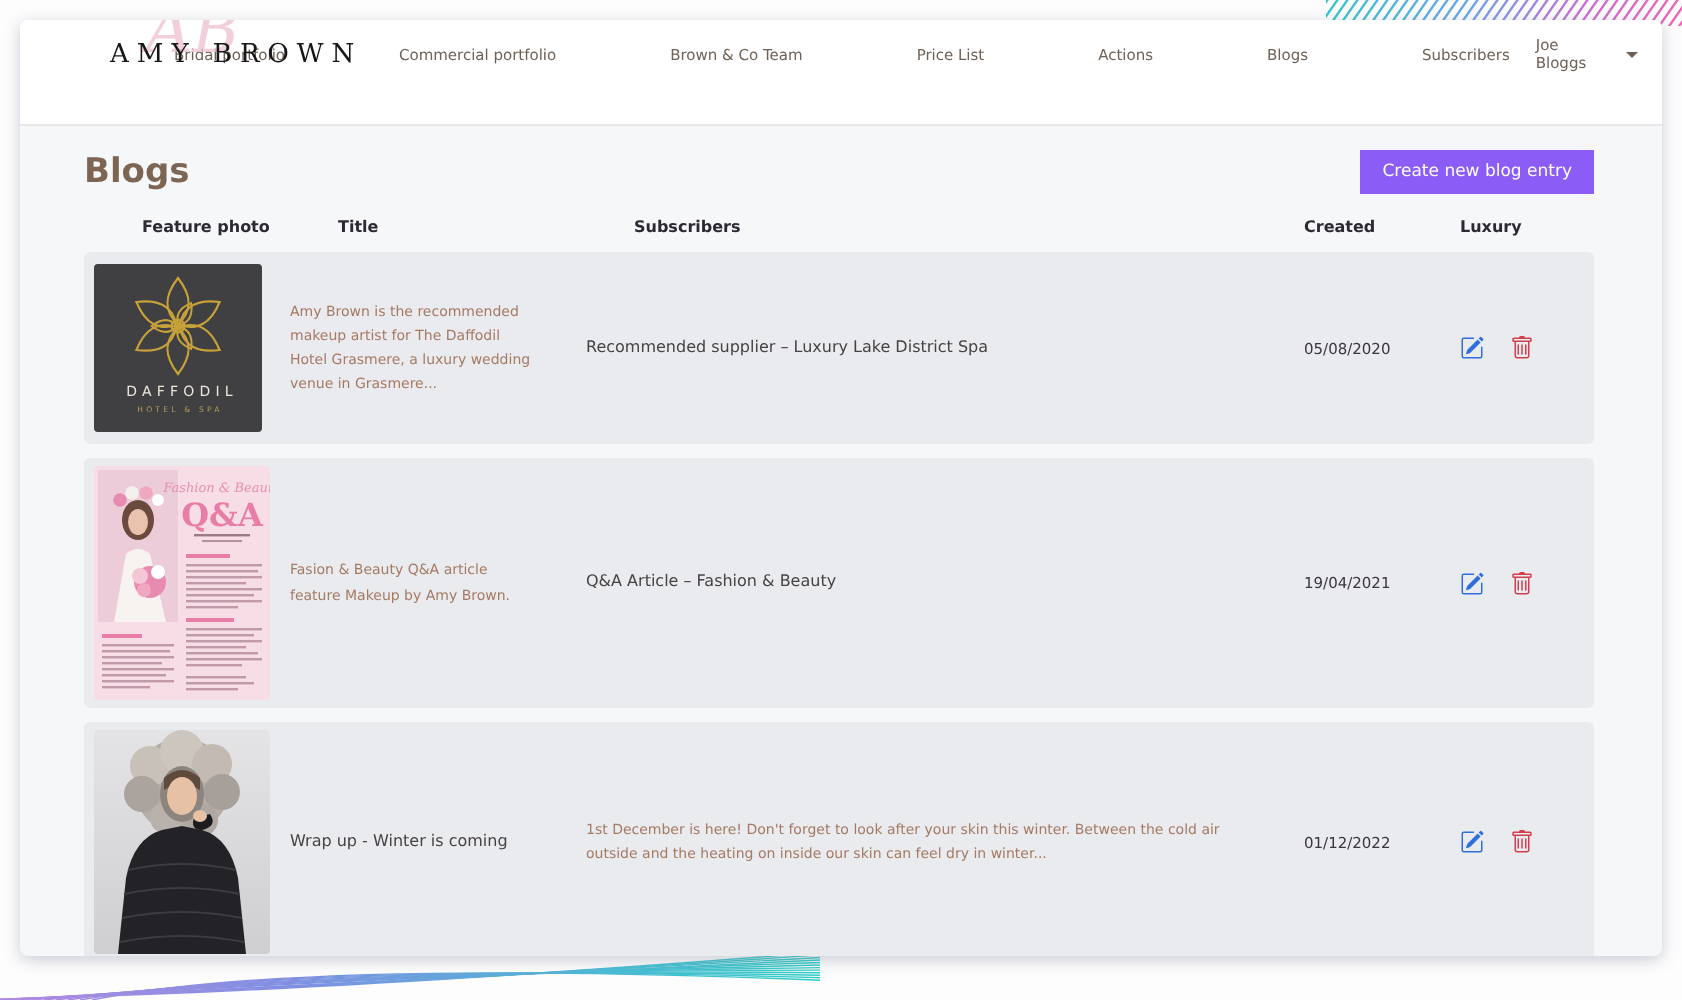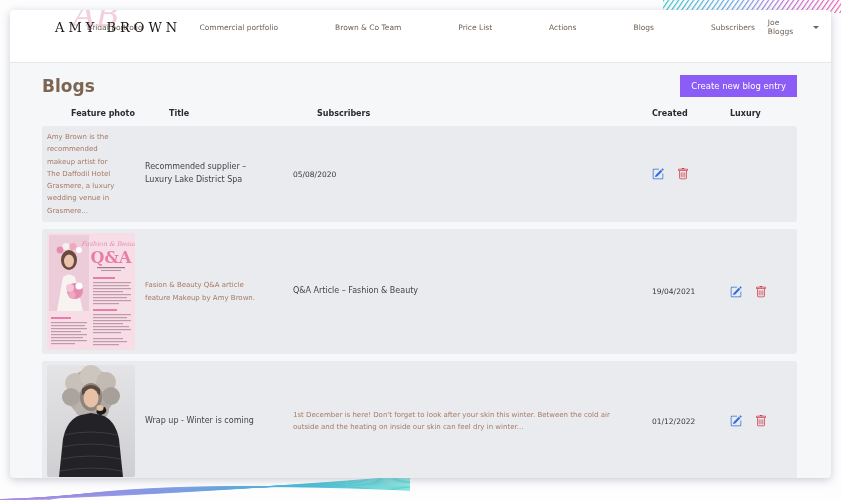--- a/index.html
+++ b/index.html
@@ -128,20 +128,41 @@
 
     <div class="grid-cols thead">
       <div>Feature photo</div>
       <div>Title</div>
       <div>Subscribers</div>
       <div>Created</div>
       <div>Luxury</div>
     </div>
 
     <div class="grid-cols trow row-1">
+      <div class="cell cell-photo">
+        <svg class="photo" width="84" height="84" viewBox="0 0 84 84">
+          <rect width="84" height="84" fill="#403f41"></rect>
+          <g transform="translate(42,31)" stroke="#c7a23a" fill="none" stroke-width="1.1">
+            <path d="M0,-24 C7,-15 7,-7 0,-1 C-7,-7 -7,-15 0,-24 Z"></path>
+            <path d="M0,-24 C7,-15 7,-7 0,-1 C-7,-7 -7,-15 0,-24 Z" transform="rotate(60)"></path>
+            <path d="M0,-24 C7,-15 7,-7 0,-1 C-7,-7 -7,-15 0,-24 Z" transform="rotate(120)"></path>
+            <path d="M0,-24 C7,-15 7,-7 0,-1 C-7,-7 -7,-15 0,-24 Z" transform="rotate(180)"></path>
+            <path d="M0,-24 C7,-15 7,-7 0,-1 C-7,-7 -7,-15 0,-24 Z" transform="rotate(240)"></path>
+            <path d="M0,-24 C7,-15 7,-7 0,-1 C-7,-7 -7,-15 0,-24 Z" transform="rotate(300)"></path>
+            <g transform="rotate(30) scale(0.55)" stroke-width="1.8">
+              <path d="M0,-24 C7,-15 7,-7 0,-1 C-7,-7 -7,-15 0,-24 Z"></path>
+              <path d="M0,-24 C7,-15 7,-7 0,-1 C-7,-7 -7,-15 0,-24 Z" transform="rotate(120)"></path>
+              <path d="M0,-24 C7,-15 7,-7 0,-1 C-7,-7 -7,-15 0,-24 Z" transform="rotate(240)"></path>
+            </g>
+            <circle r="3.2"></circle>
+          </g>
+          <text x="44" y="66" font-size="7" letter-spacing="2.6" fill="#ece6da" text-anchor="middle">DAFFODIL</text>
+          <text x="43" y="74" font-size="3.8" letter-spacing="1.6" fill="#b89d55" text-anchor="middle">HOTEL &amp; SPA</text>
+        </svg>
+      </div>
       <div class="cell cell-desc">Amy Brown is the recommended makeup artist for The Daffodil Hotel Grasmere, a luxury wedding venue in Grasmere...</div>
       <div class="cell cell-title">Recommended supplier – Luxury Lake District Spa</div>
       <div class="cell cell-created">05/08/2020</div>
       <div class="cell cell-actions">
         <svg class="action-icon" viewBox="0 0 16 16" fill="#2e6fdd">
           <path d="M15.502 1.94a.5.5 0 0 1 0 .706L14.459 3.69l-2-2L13.502.646a.5.5 0 0 1 .707 0l1.293 1.293zm-1.75 2.456-2-2L4.939 9.21a.5.5 0 0 0-.121.196l-.805 2.414a.25.25 0 0 0 .316.316l2.414-.805a.5.5 0 0 0 .196-.12l6.813-6.814z"></path>
           <path d="M1 13.5A1.5 1.5 0 0 0 2.5 15h11a1.5 1.5 0 0 0 1.5-1.5v-6a.5.5 0 0 0-1 0v6a.5.5 0 0 1-.5.5h-11a.5.5 0 0 1-.5-.5v-11a.5.5 0 0 1 .5-.5H9a.5.5 0 0 0 0-1H2.5A1.5 1.5 0 0 0 1 2.5v11z"></path>
         </svg>
         <svg class="action-icon" viewBox="0 0 16 16" fill="#d23f4c">
           <path d="M5.5 5.5A.5.5 0 0 1 6 6v6a.5.5 0 0 1-1 0V6a.5.5 0 0 1 .5-.5zm2.5 0a.5.5 0 0 1 .5.5v6a.5.5 0 0 1-1 0V6a.5.5 0 0 1 .5-.5zm3 .5a.5.5 0 0 0-1 0v6a.5.5 0 0 0 1 0V6z"></path>

